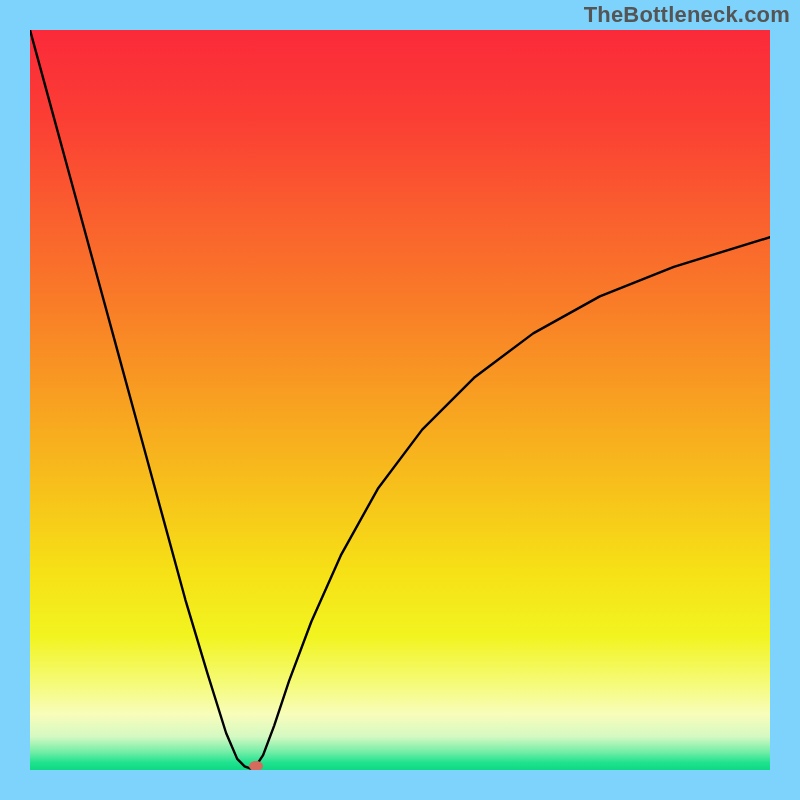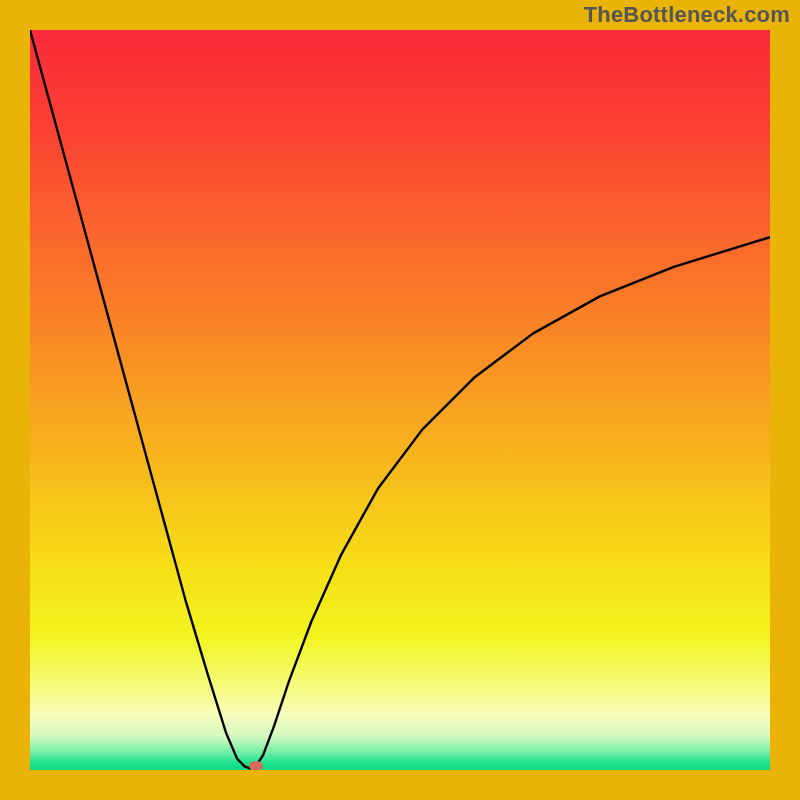--- a/index.html
+++ b/index.html
@@ -8,21 +8,21 @@
     width: 800px;
     height: 800px;
     background: #000;
     font-family: Arial, Helvetica, sans-serif;
     overflow: hidden;
   }
   .outer {
     position: relative;
     width: 800px;
     height: 800px;
-    background: #eab308;
+    background: #7dd3fc;
   }
   .watermark {
     position: absolute;
     top: 2px;
     right: 10px;
     color: #555;
     font-size: 22px;
     font-weight: 600;
     letter-spacing: 0.2px;
     user-select: none;

